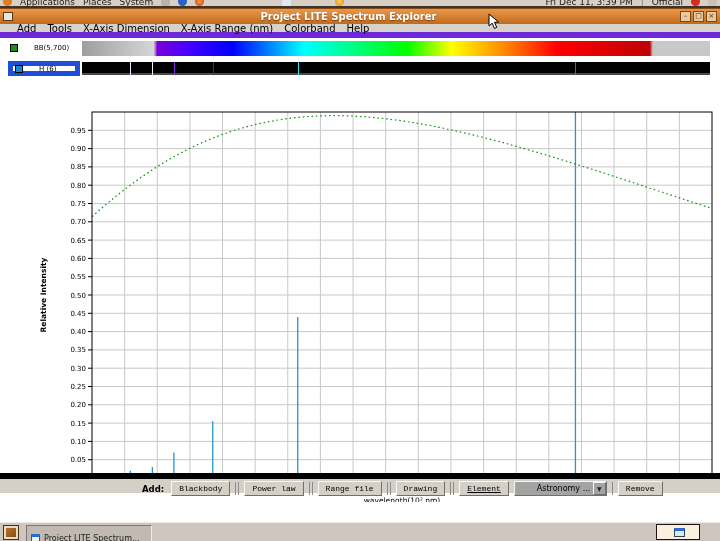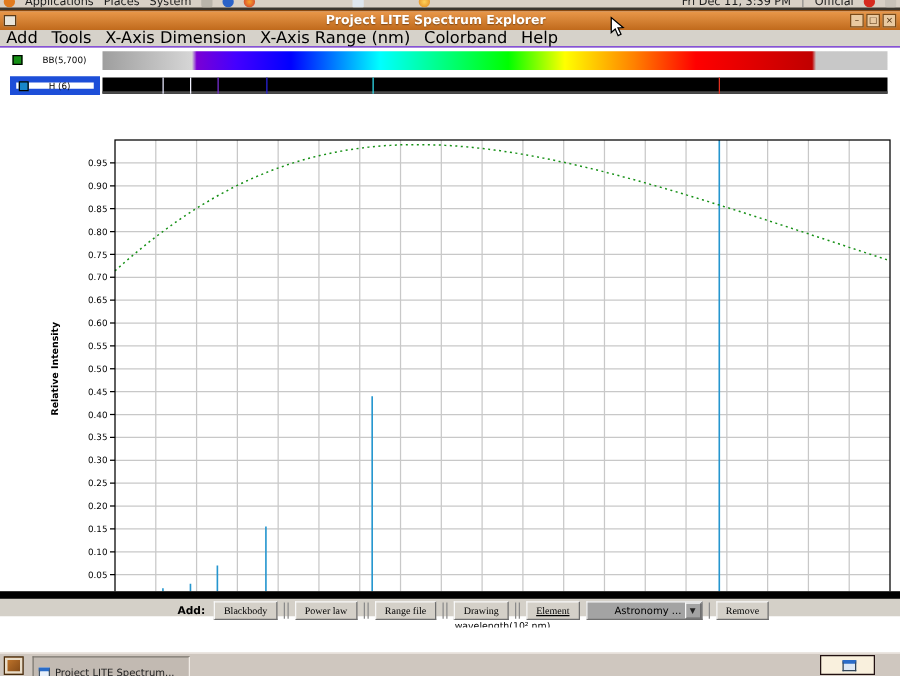--- a/index.html
+++ b/index.html
@@ -22,22 +22,22 @@
               background:linear-gradient(#e9984a, #c06a1c);
               border-top:1px solid #8a4a10; display:flex; align-items:center; padding:0 3px; }
   .titlebar .win-ico { width:10px; height:9px; background:#e8e4da; border:1px solid #5a3a17; margin-right:4px; }
   .title-text { flex:1; text-align:center; color:#fff; font-size:10px; font-weight:bold;
                 text-shadow:0 1px 1px rgba(60,30,0,.55); white-space:nowrap; overflow:hidden; }
   .win-btns { display:flex; gap:2px; }
   .win-btn { width:11px; height:11px; background:#e9c9a0; border:1px solid #7a4a18;
              font-size:7px; line-height:9px; text-align:center; color:#4a2a08; }
 
   .menubar { position:absolute; left:0; top:16px; width:720px; height:14px; background:#d6d2ca;
-             border-bottom:1px solid #6d28d9; display:flex; align-items:center; gap:11px;
-             padding:0 5px; font-size:13px; color:#000; }
+             border-bottom:6px solid #6d28d9; display:flex; align-items:center; gap:11px;
+             padding:0 17px; font-size:10px; color:#000; }
   .menubar span { white-space:nowrap; }
 
   
   .legend-chip { position:absolute; left:8px; width:72px; height:15px; background:#fff;
                  display:flex; align-items:center; gap:16px; padding:0 2px; }
   .legend-chip.bordered { border:5px solid #1d4ed8; }
   .swatch { width:8px; height:8px; border:1px solid #000; flex:0 0 auto; }
   .legend-label { font-size:7px; color:#000; white-space:nowrap; }
 
   .band { position:absolute; left:82px; width:628px; }
@@ -53,21 +53,21 @@
   
   #chart-svg { position:absolute; left:0; top:80px; }
 
   
   .button-bar { position:absolute; left:0; top:465px; width:720px; height:20px;
                 background:#d4d0c8; border-top:6px solid #000000; }
   .bb-row { position:absolute; left:142px; top:2px; display:flex; align-items:center; gap:5px; }
   .bb-label { font-size:8.5px; font-weight:bold; color:#000; margin-right:2px; }
   .btn3d { border:1px solid; border-color:#f7f7f7 #6f6f6f #6f6f6f #f7f7f7; background:#d4d0c8;
            font-size:8px; color:#000; padding:2px 7px; white-space:nowrap;
-           font-family:Liberation Serif, serif; }
+           font-family:Liberation Mono, monospace; }
   .btn3d.focused { text-decoration:underline; }
   .bb-sep { width:4px; height:13px; border-left:1px solid #8a8a8a; border-right:1px solid #8a8a8a; }
   .bb-sep.single { width:1px; border-right:none; }
   .combo { display:flex; align-items:center; border:1px solid; border-color:#f7f7f7 #6f6f6f #6f6f6f #f7f7f7;
            background:#a3a3a3; height:15px;padding-left:16px; }
   .combo .val { font-size:8px; padding:0 6px; width:62px; white-space:nowrap; overflow:hidden; }
   .combo .arrow { width:13px; height:13px; border:1px solid; border-color:#f7f7f7 #6f6f6f #6f6f6f #f7f7f7;
                   font-size:6px; line-height:12px; text-align:center; color:#222; }
 
   

